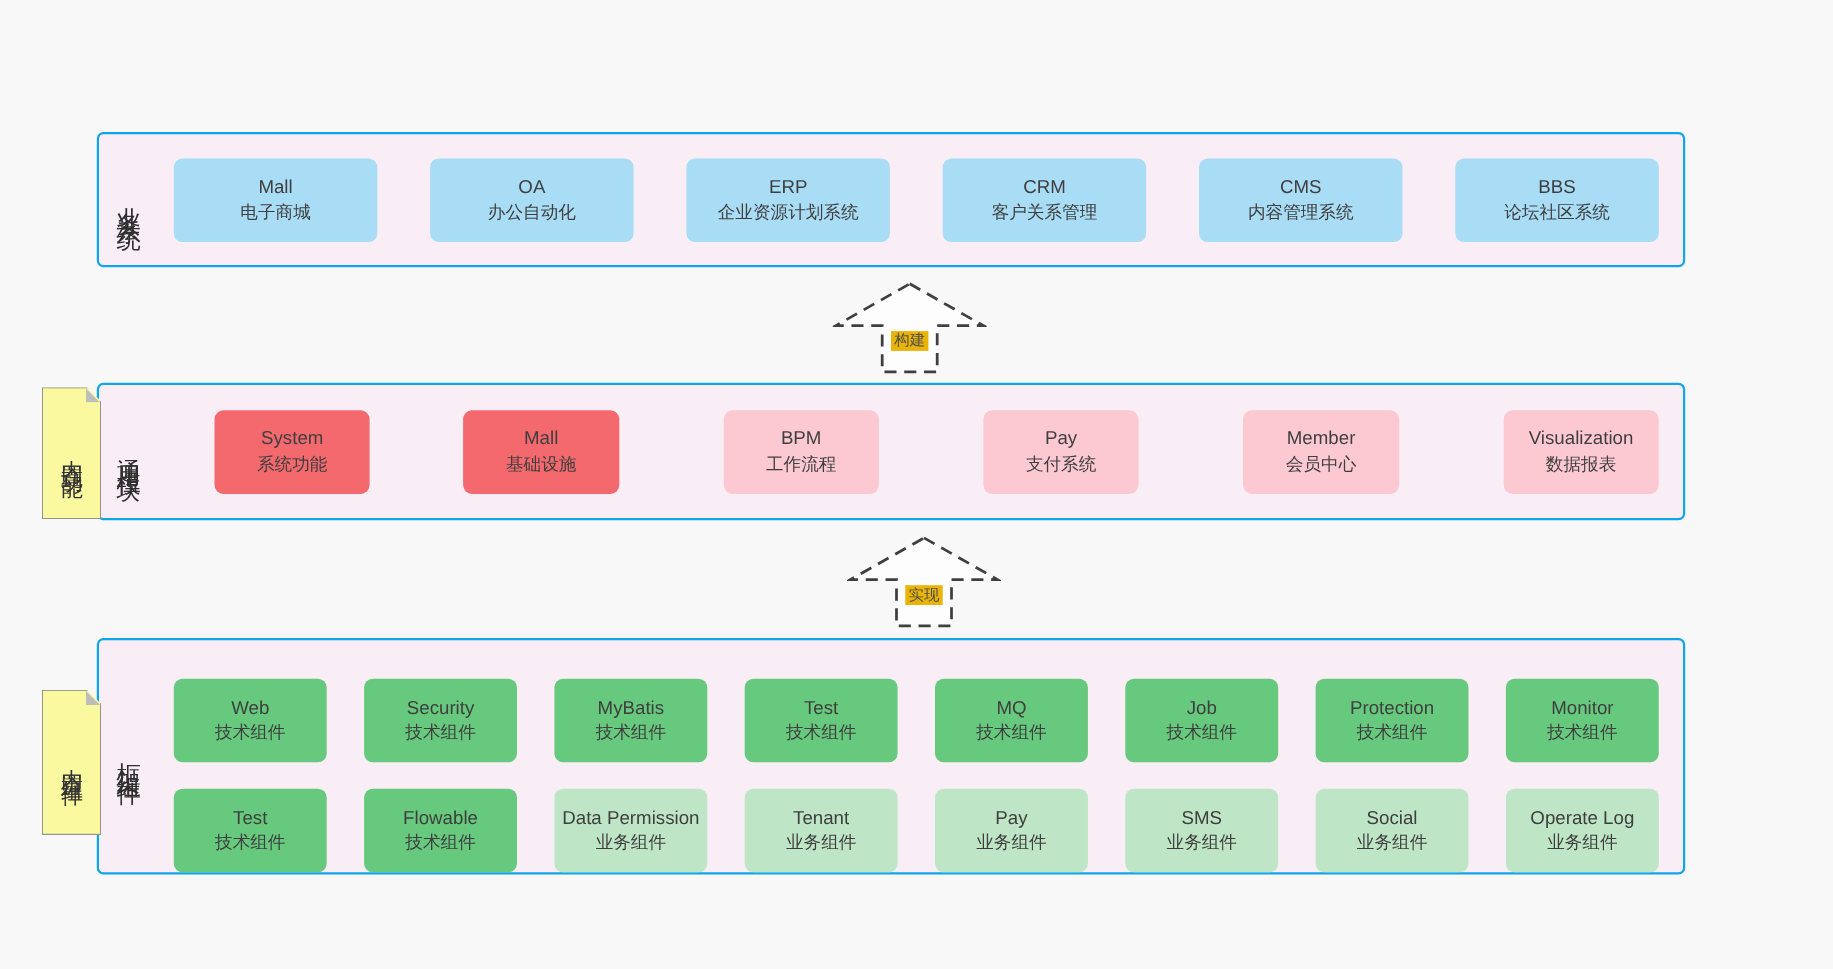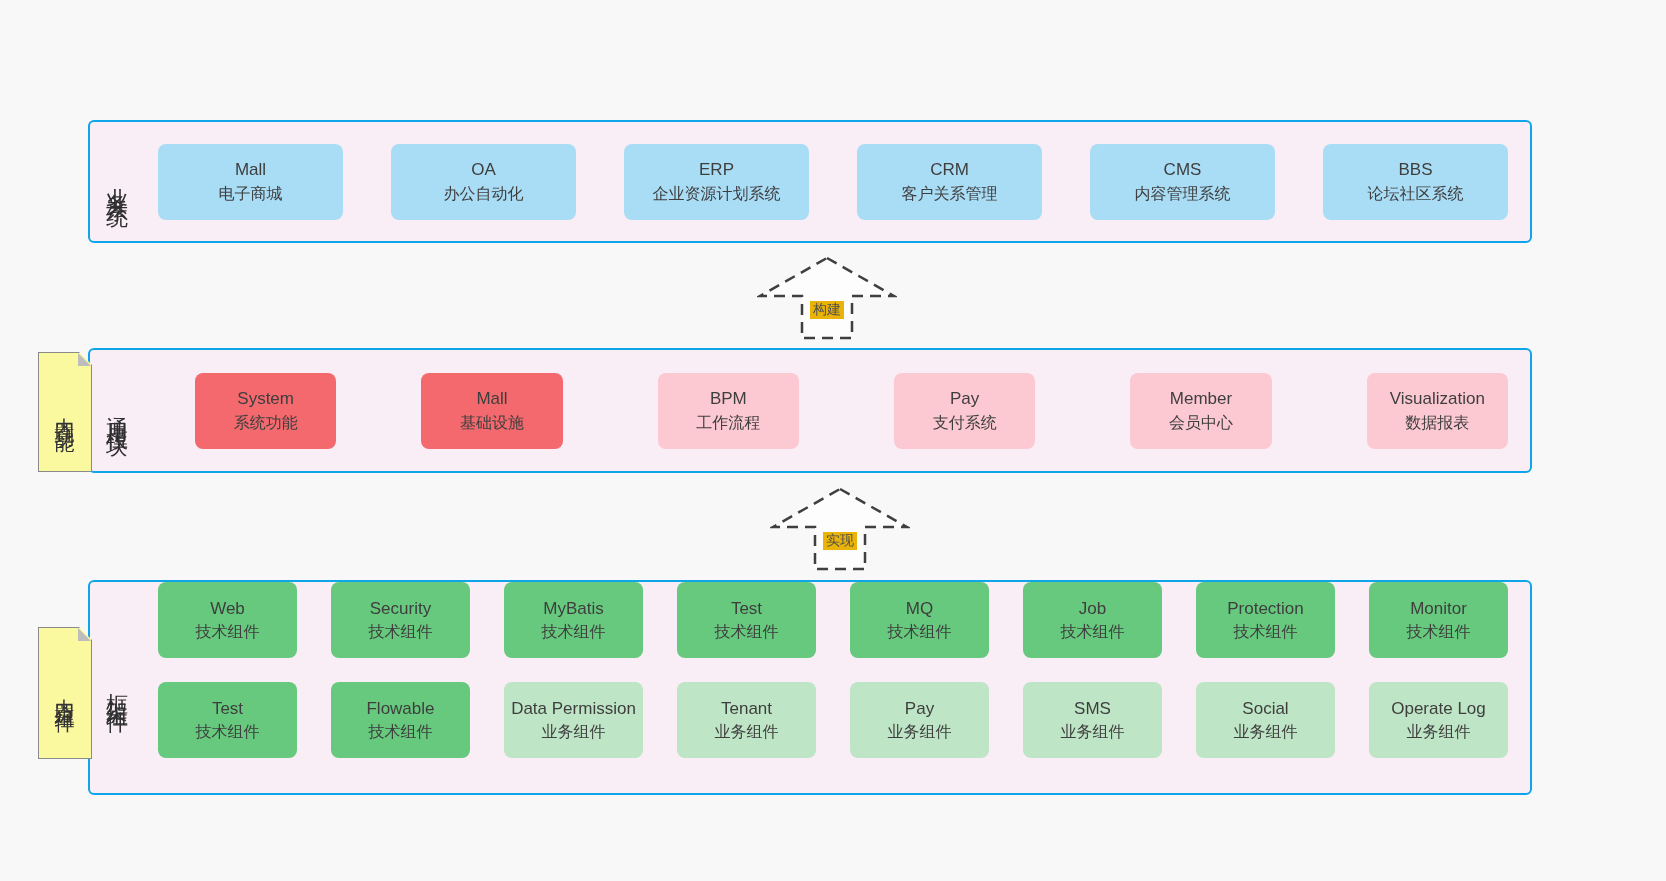--- a/index.html
+++ b/index.html
@@ -17,21 +17,21 @@
   #band-framework{top:580px;height:215px;}
   .band-label{
     writing-mode:vertical-rl;text-orientation:upright;
     font-size:22px;color:#2f2f2f;letter-spacing:6px;line-height:1;
     margin:auto 0;padding-left:16px;white-space:nowrap;
   }
   .band-content{
     flex:1;display:flex;align-items:center;gap:48px;margin:0 22px 0 30px;
   }
   .band-content-rows{
-    flex:1;display:flex;flex-direction:column;justify-content:flex-start;gap:24px;margin:0 22px 0 30px;
+    flex:1;display:flex;flex-direction:column;justify-content:flex-end;gap:24px;margin:0 22px 0 30px;
   }
   .box-row{display:flex;gap:34px;}
   .box{
     flex:1;height:76px;border-radius:8px;display:flex;flex-direction:column;
     align-items:center;justify-content:center;color:#3e3e3e;text-align:center;
     padding:2px 4px;box-sizing:border-box;
   }
   .box .en{font-size:17px;line-height:1.25;}
   .box .zh{font-size:16px;line-height:1.25;margin-top:3px;}
   .blue{background:#a9dcf5;}

